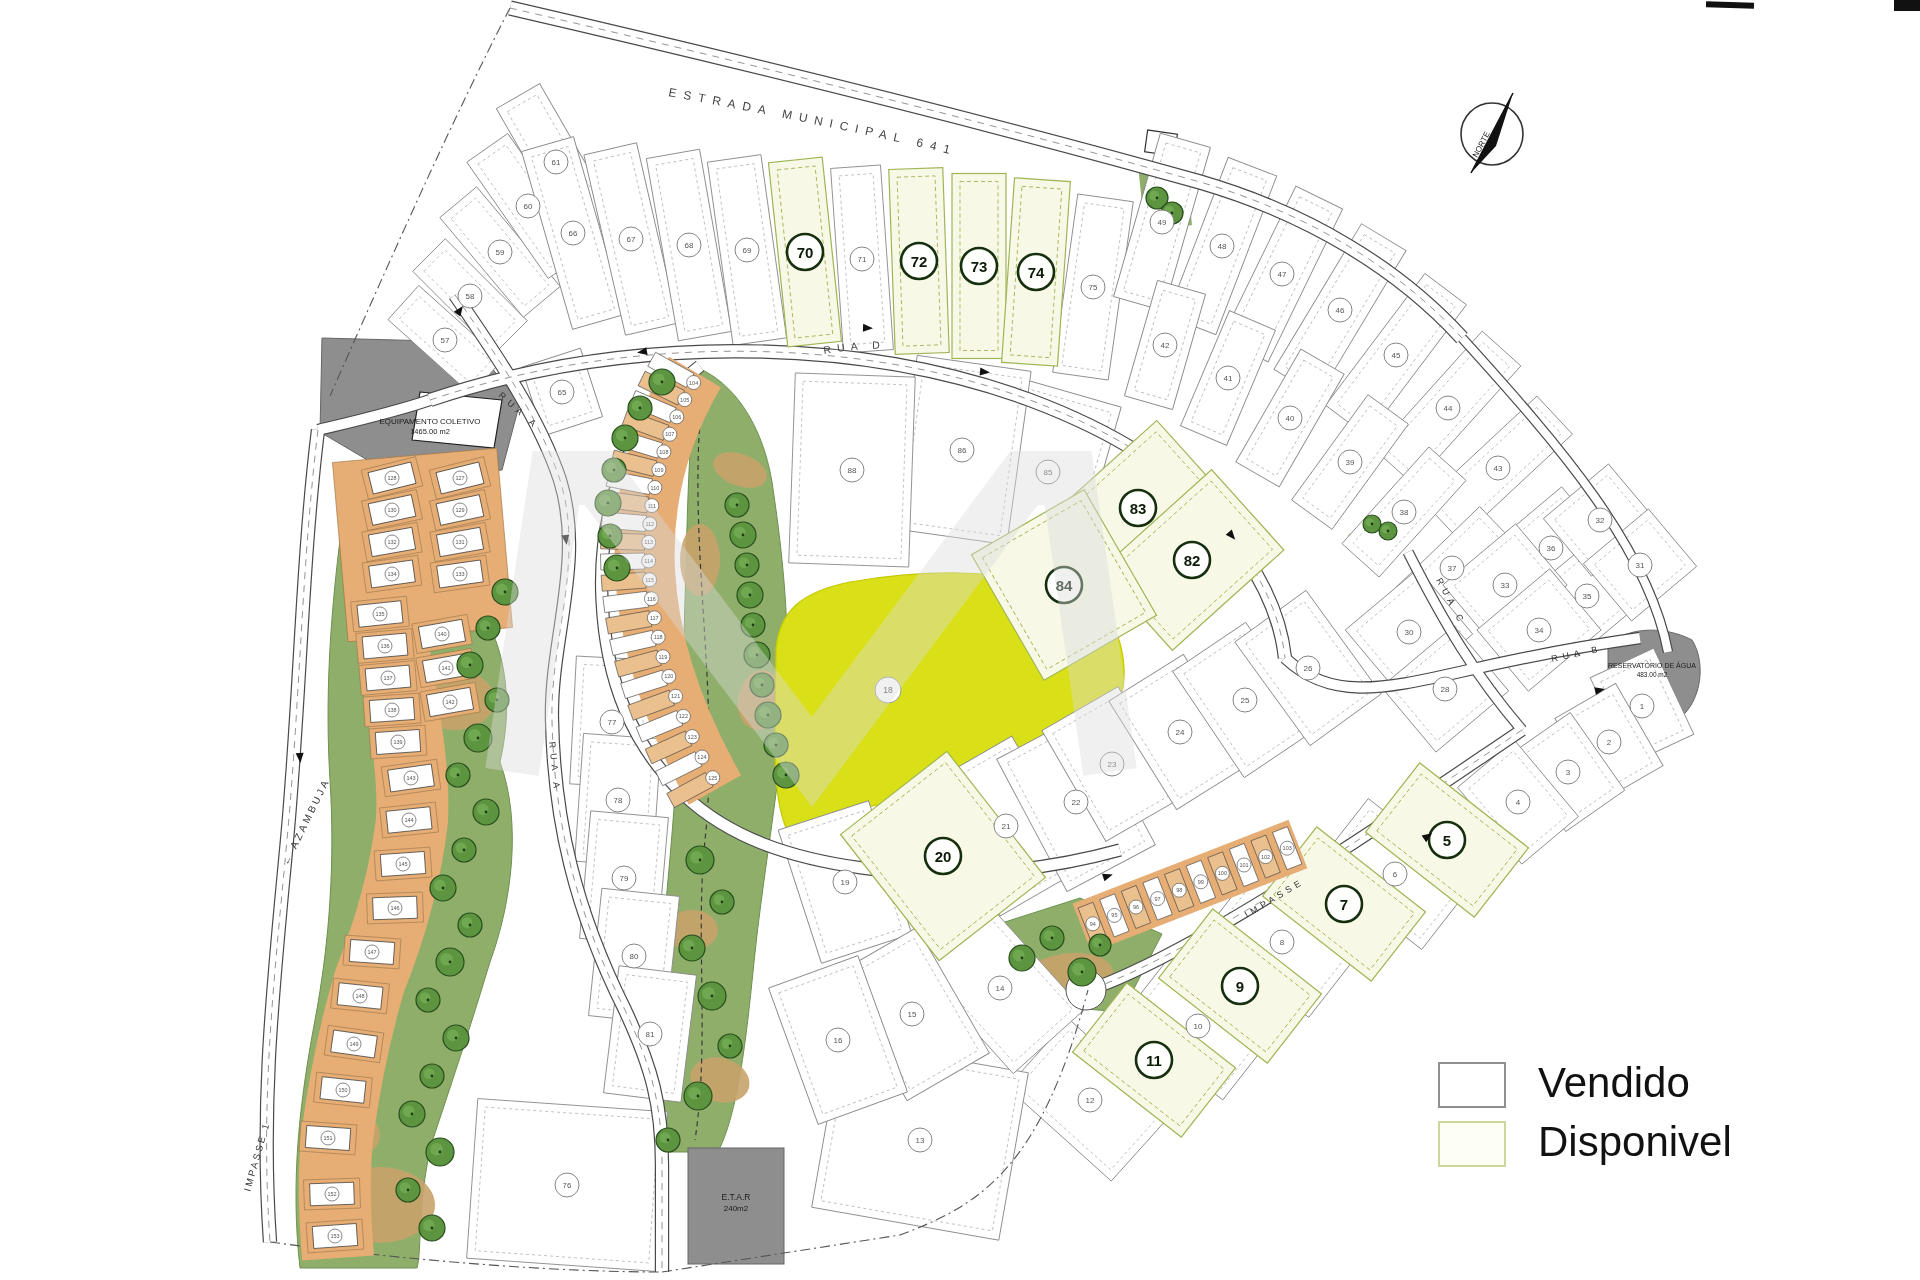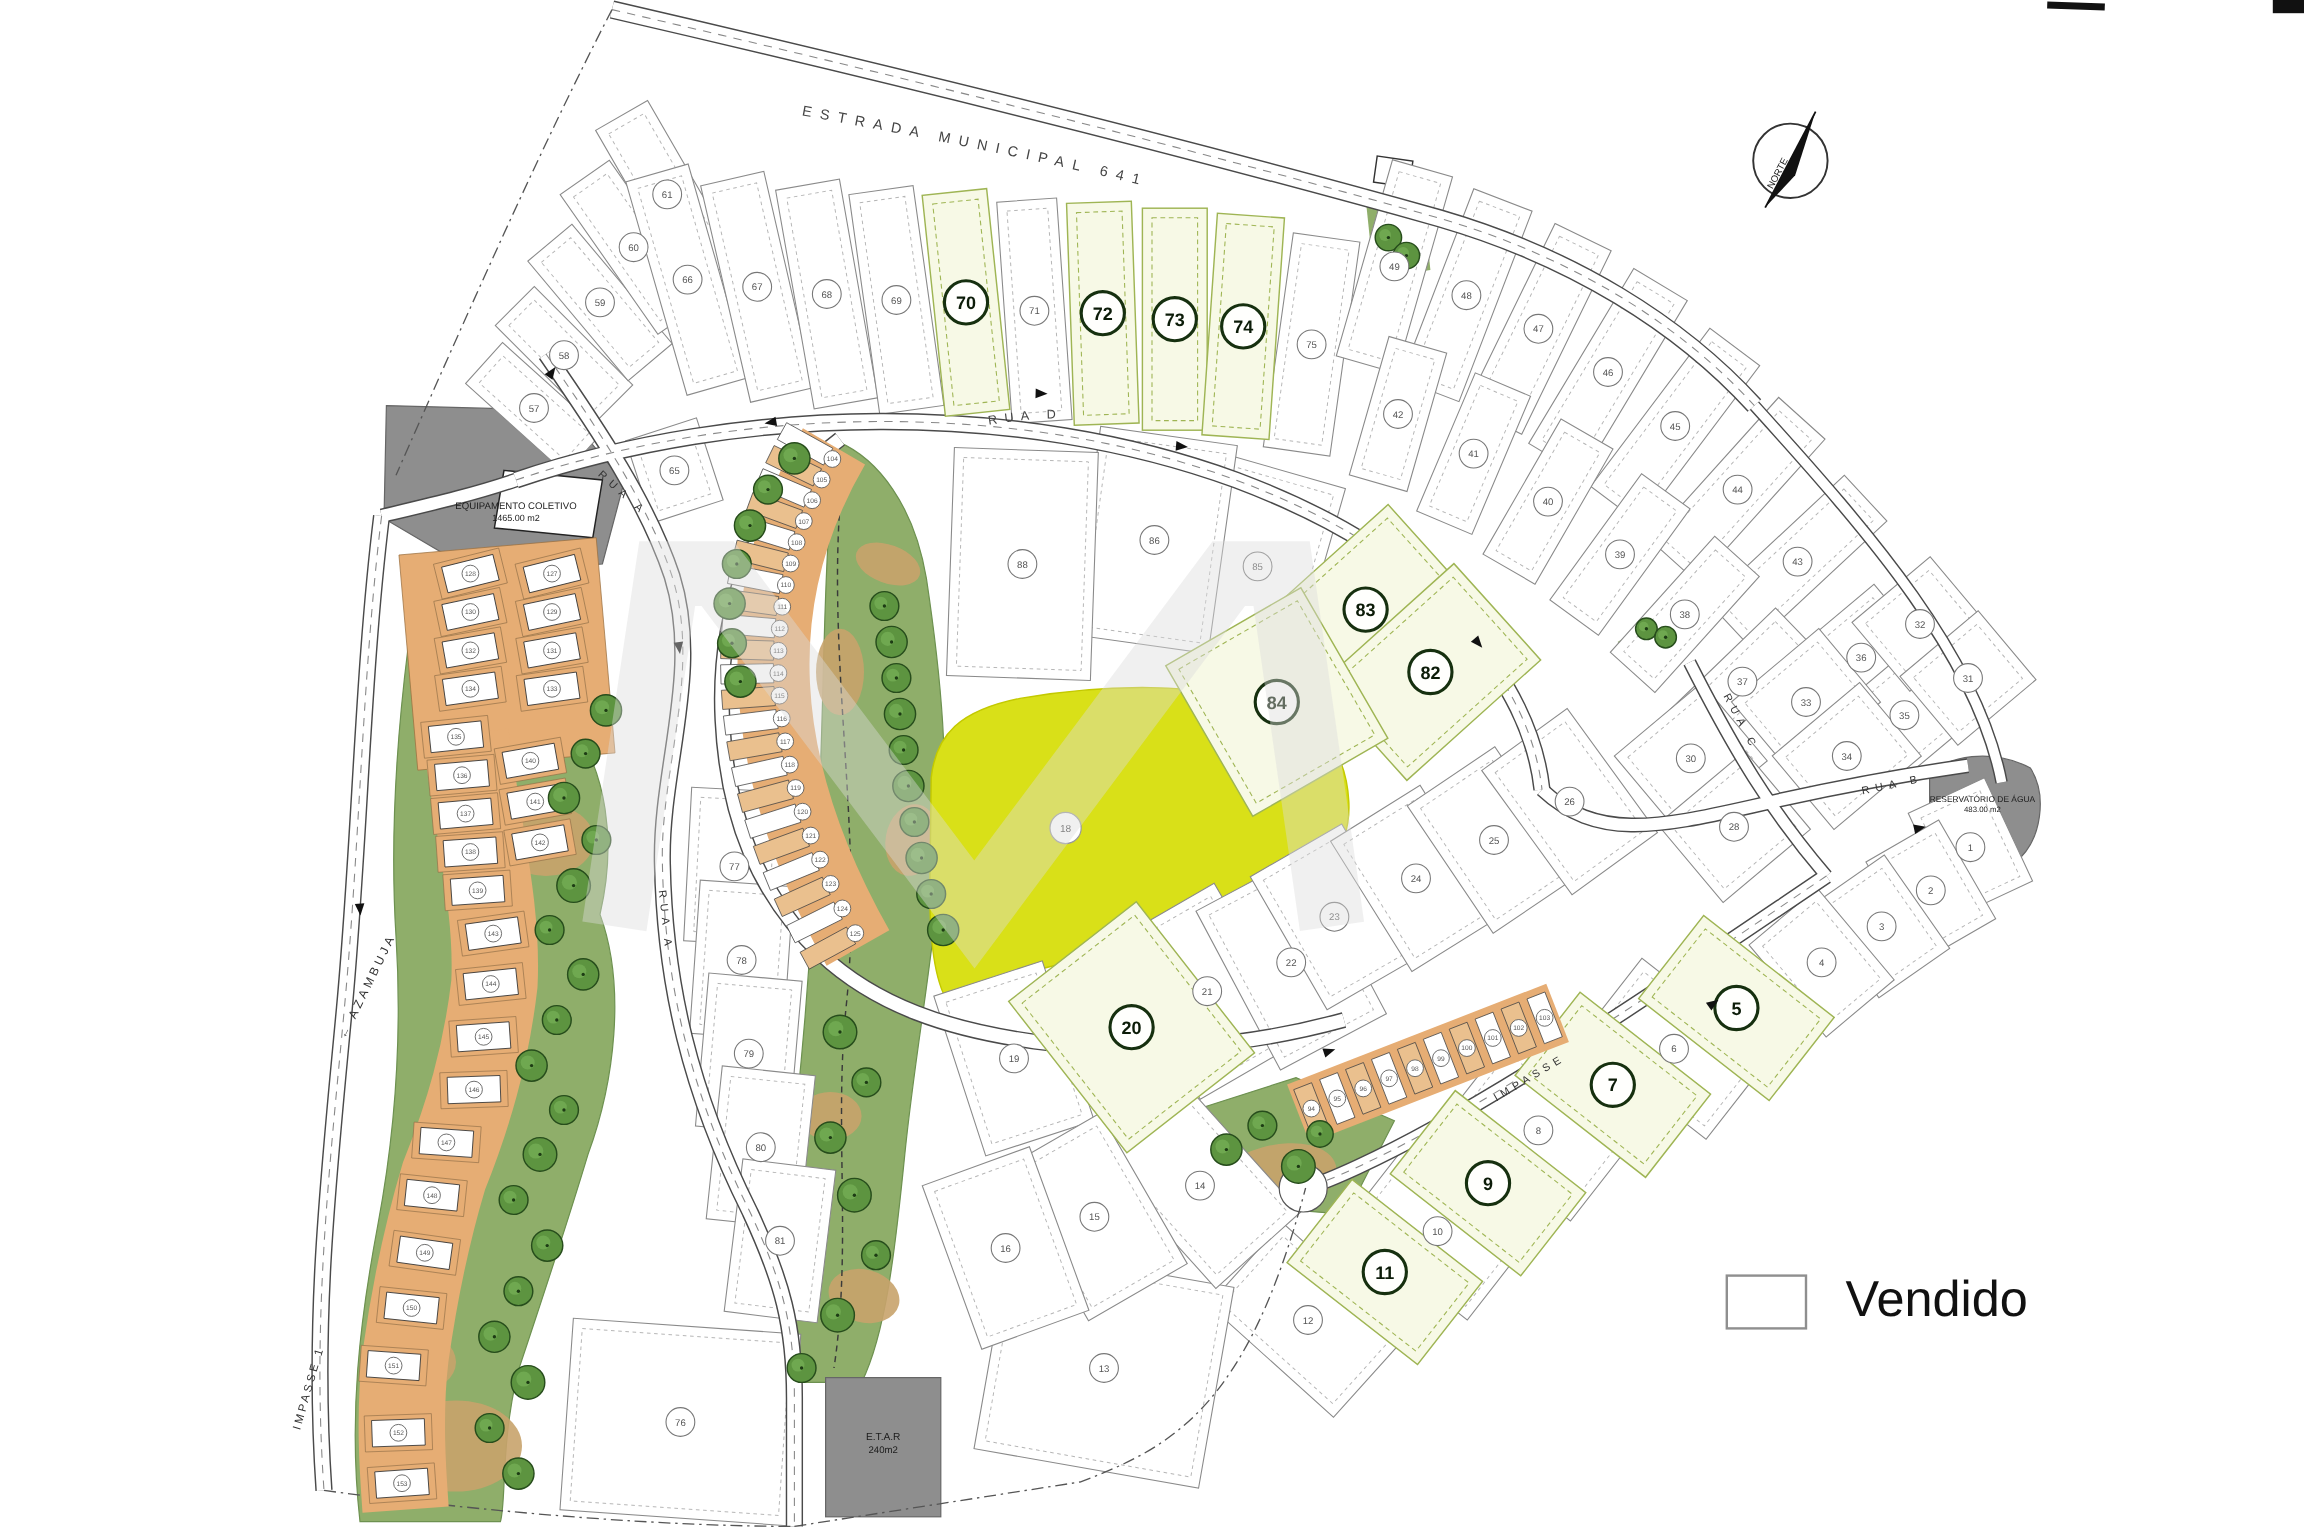--- a/index.html
+++ b/index.html
@@ -1422,13 +1422,17 @@
       <rect x="1706" y="2" width="48" height="6" fill="#111" transform="rotate(2 1730 5)"></rect>
       <rect x="1894" y="0" width="26" height="11" fill="#111"></rect>
     </g>
   </svg>
 
 <div class="legend">
   <div class="legend-row">
     <span class="legend-box vendido"></span>
     <span class="legend-label">Vendido</span>
   </div>
+  <div class="legend-row">
+    <span class="legend-box disponivel"></span>
+    <span class="legend-label">Disponivel</span>
+  </div>
 </div>
 
 </body></html>

